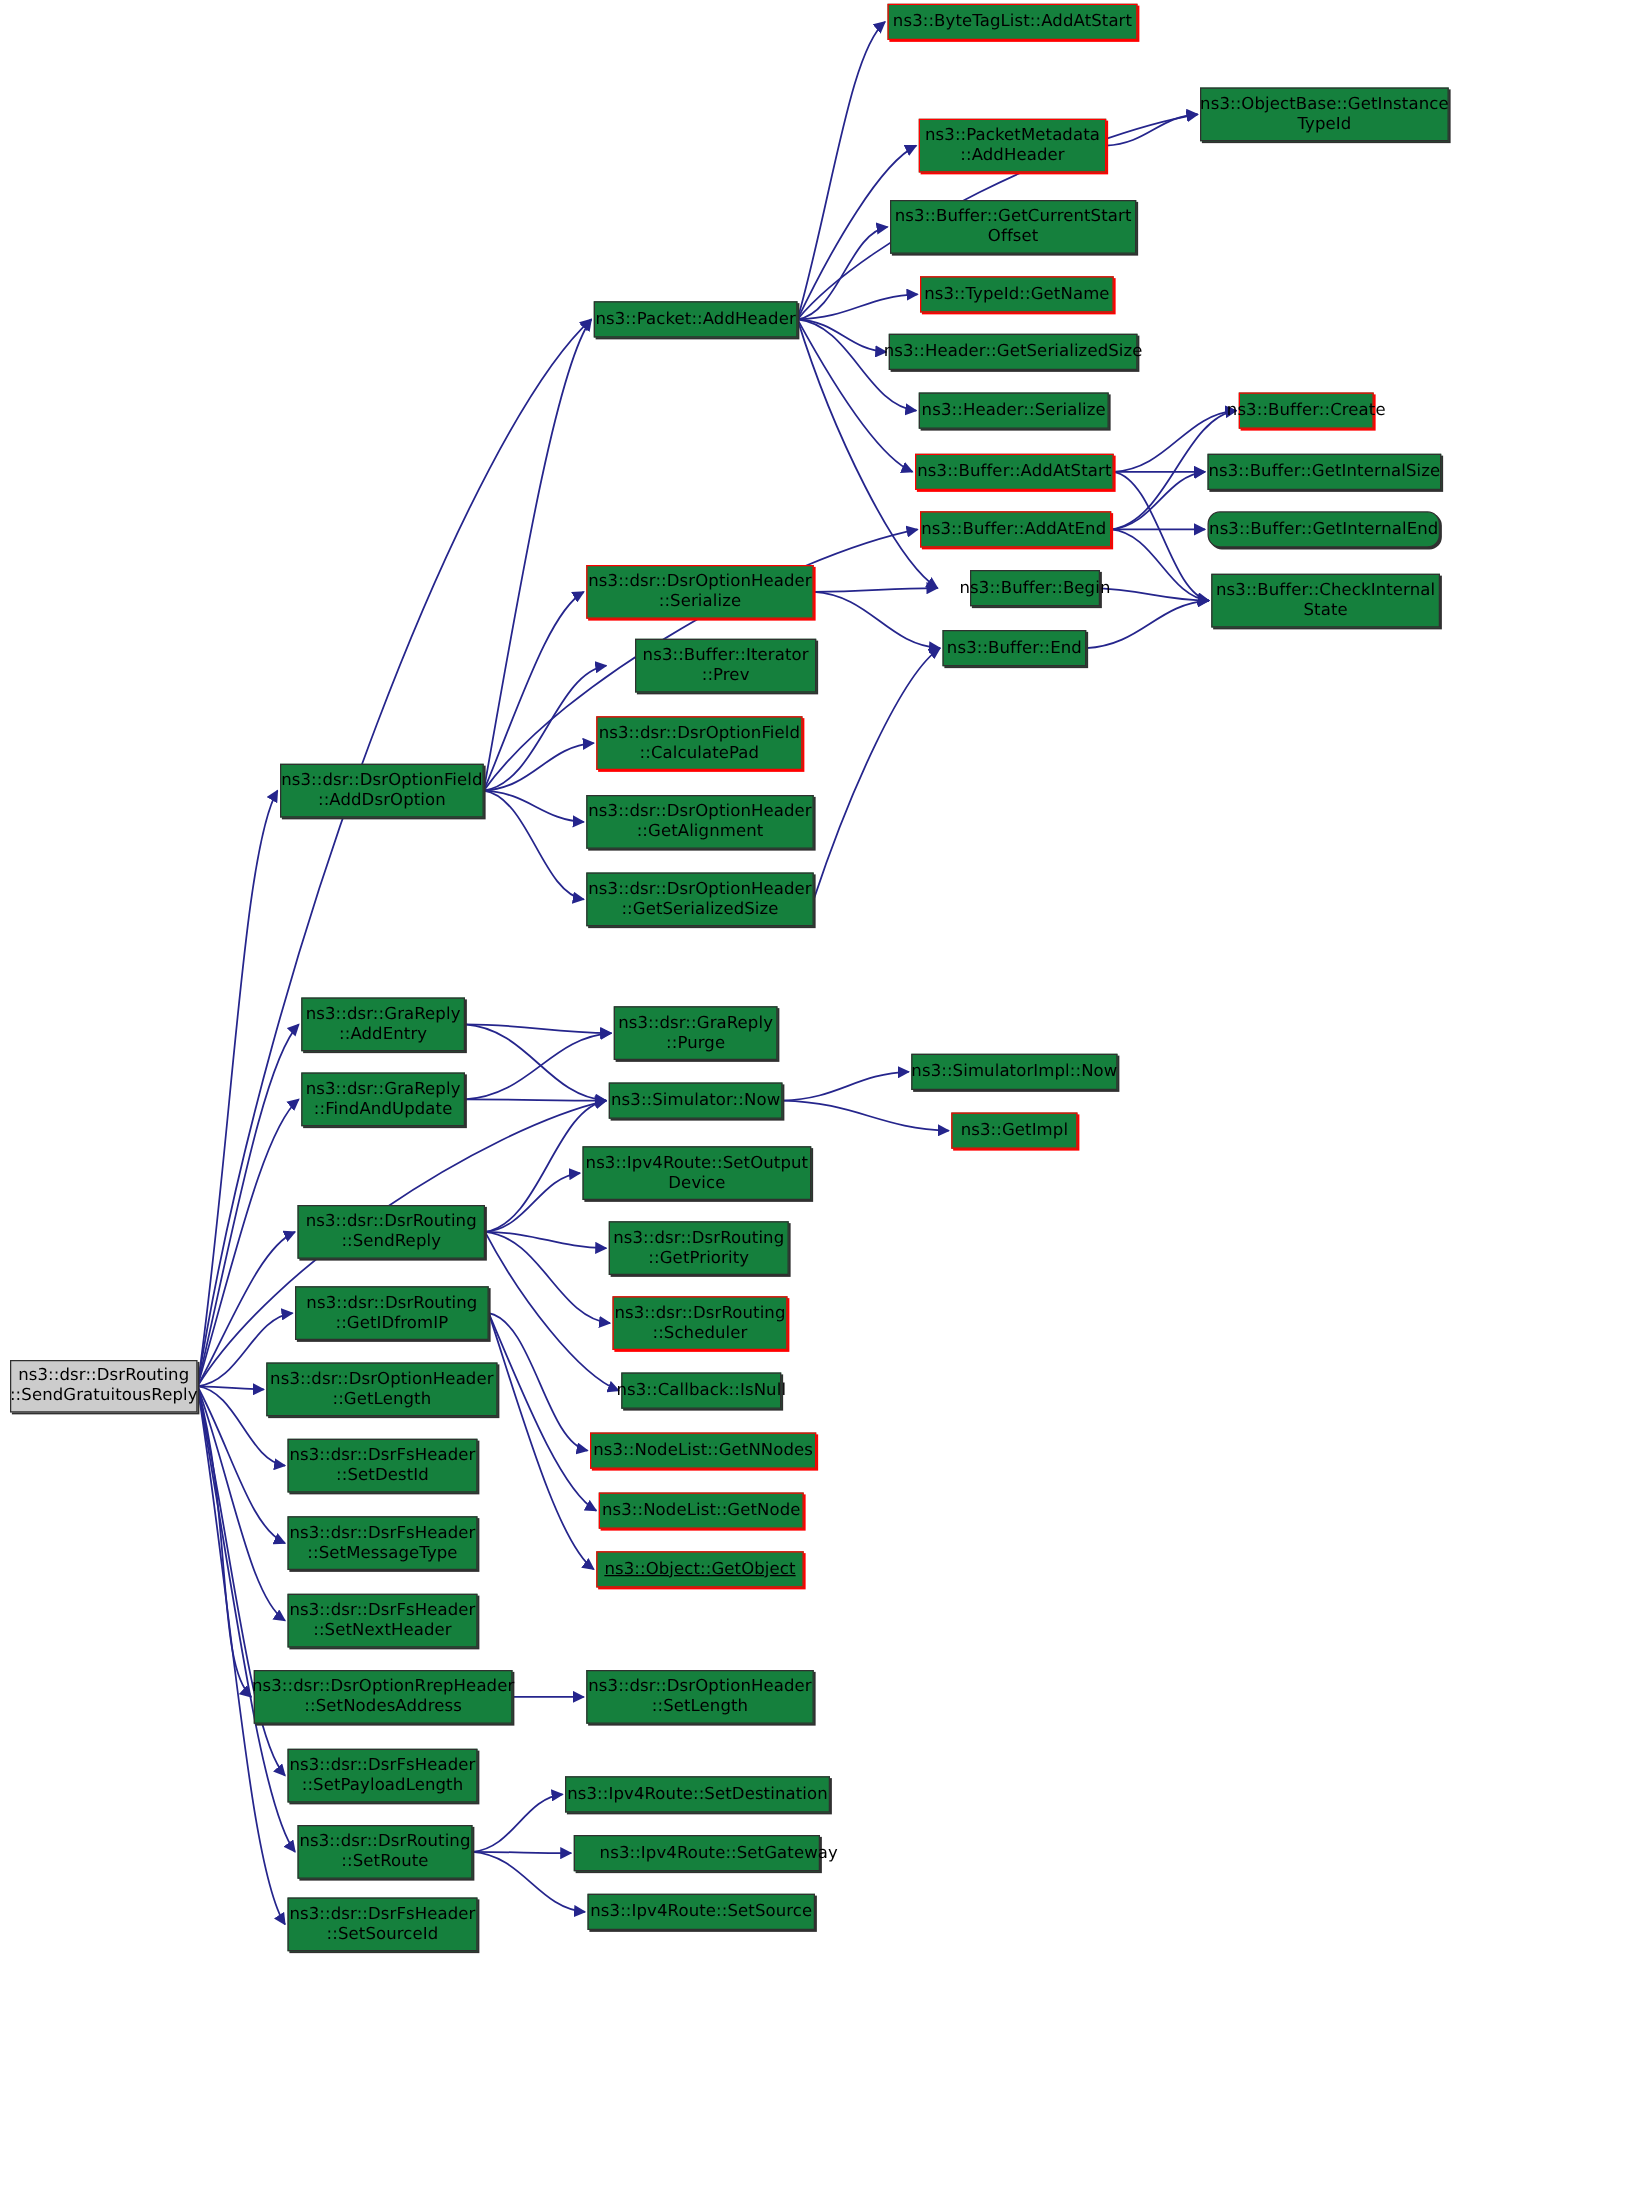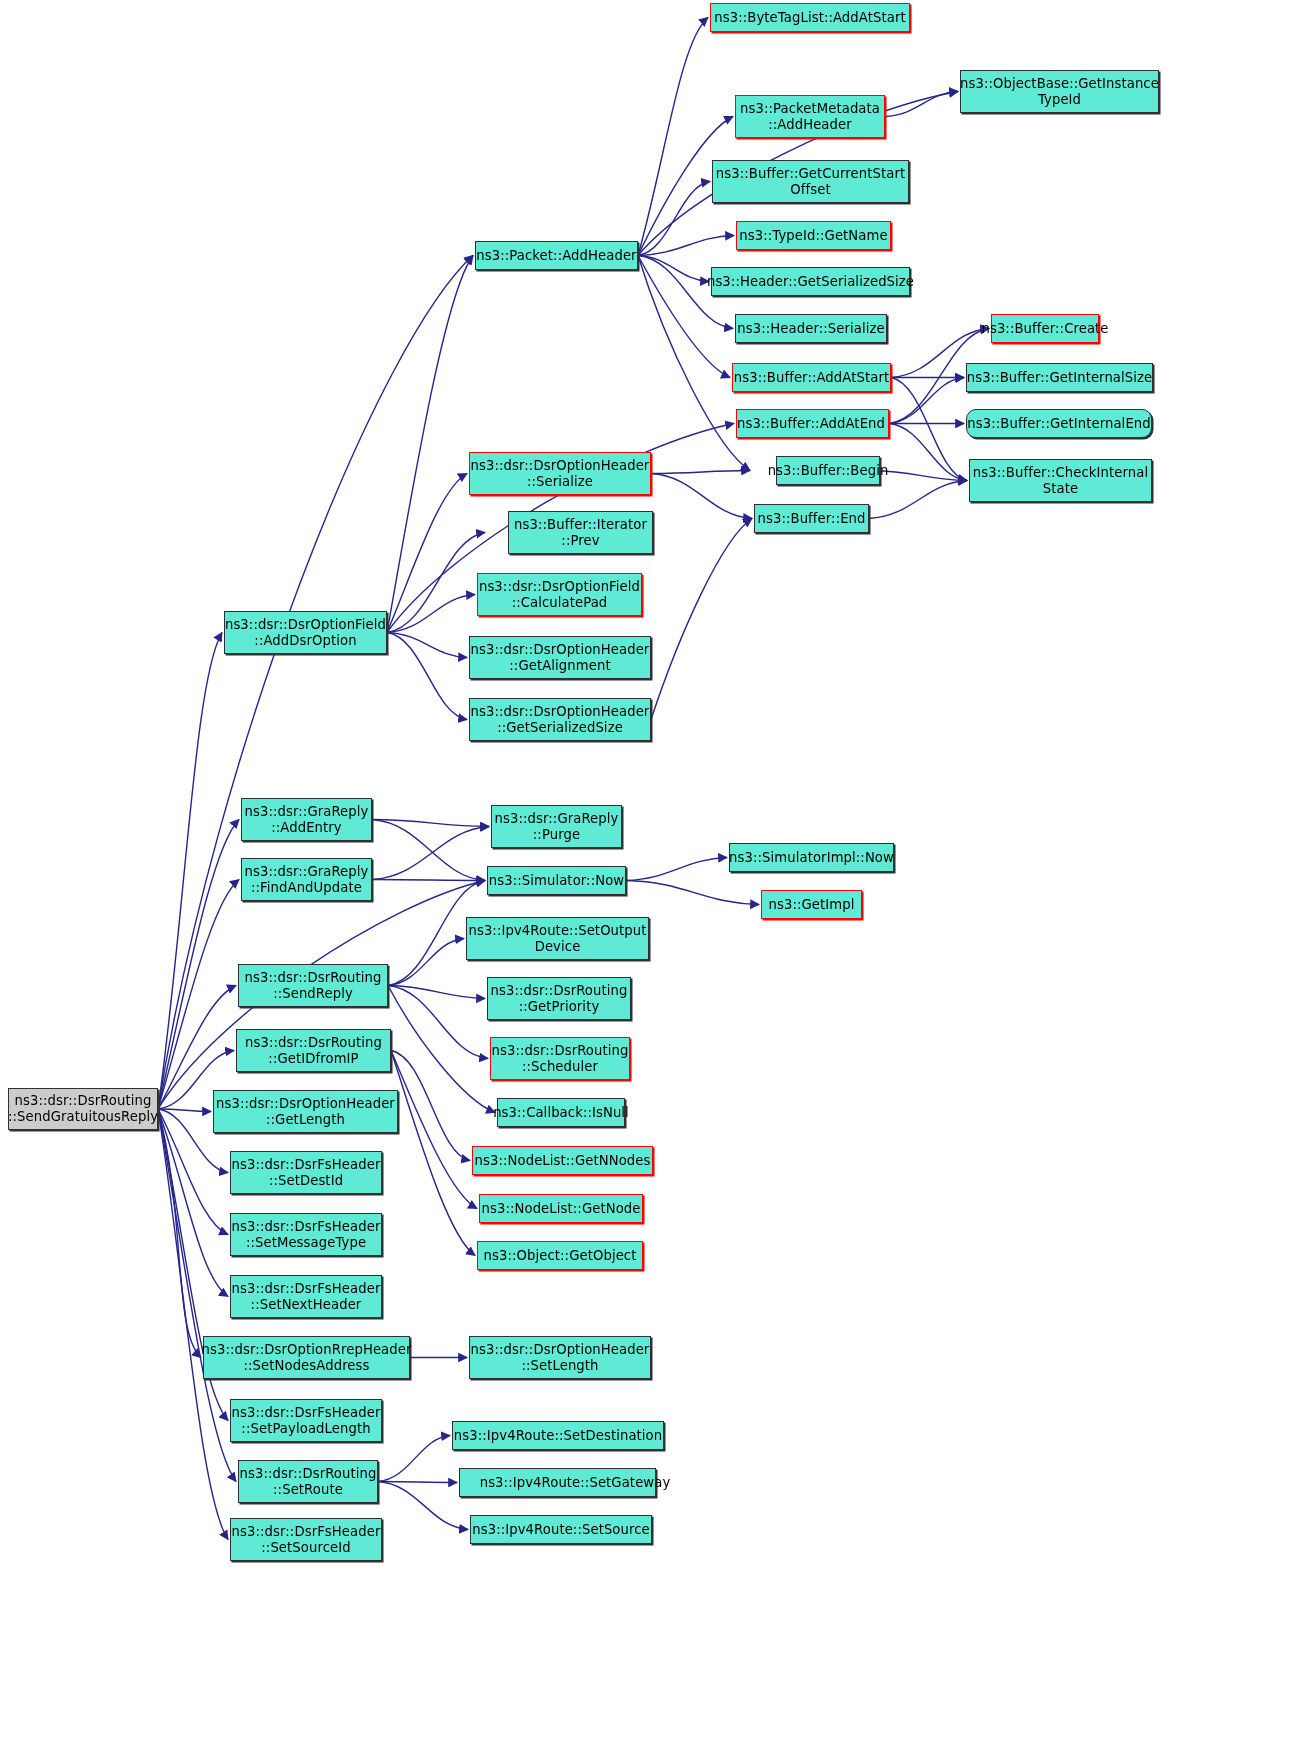--- a/index.html
+++ b/index.html
@@ -1,20 +1,20 @@
 <!DOCTYPE html>
 <html><head>
 <meta charset="utf-8">
 <style>
   html,body{margin:0;padding:0;background:#ffffff;}
   #canvas{position:relative;width:1312px;height:1760px;background:#ffffff;
           font-family:"DejaVu Sans","Liberation Sans",sans-serif;}
   svg.edges{position:absolute;left:0;top:0;width:1312px;height:1760px;pointer-events:none;}
   .node{position:absolute;box-sizing:border-box;display:flex;align-items:center;
-        justify-content:center;text-align:center;background:#5eead4;
+        justify-content:center;text-align:center;background:#15803d;
         border:1px solid #303030;color:#000000;line-height:1.18;
         font-size:13.2px;letter-spacing:0.1px;
         box-shadow:1.5px 1.5px 0 0 #303030;}
   .node.red{border:1px solid #ff0000;box-shadow:1.5px 1.5px 0 0 #ff0000;}
   .node.root{background:#cccccc;border:1px solid #303030;}
   .node span{display:block;padding:0 3px;white-space:pre-line;}
 </style>
 </head>
 <body>
 
@@ -226,21 +226,21 @@
         <span>ns3::dsr::DsrFsHeader
 ::SetDestId</span>
       </div>
       <div class="node red" style="left: 479px; top: 1194px; width: 164px; height: 29px;">
         <span>ns3::NodeList::GetNode</span>
       </div>
       <div class="node" style="left: 230px; top: 1213px; width: 152px; height: 43px;">
         <span>ns3::dsr::DsrFsHeader
 ::SetMessageType</span>
       </div>
-      <div class="node red" style="left: 477px; top: 1241px; width: 166px; height: 29px;">
+      <div class="node red" style="left: 477px; top: 1241px; width: 166px; height: 29px; text-decoration: underline;">
         <span>ns3::Object::GetObject</span>
       </div>
       <div class="node" style="left: 230px; top: 1275px; width: 152px; height: 43px;">
         <span>ns3::dsr::DsrFsHeader
 ::SetNextHeader</span>
       </div>
       <div class="node" style="left: 203px; top: 1336px; width: 207px; height: 43px;">
         <span>ns3::dsr::DsrOptionRrepHeader
 ::SetNodesAddress</span>
       </div>

